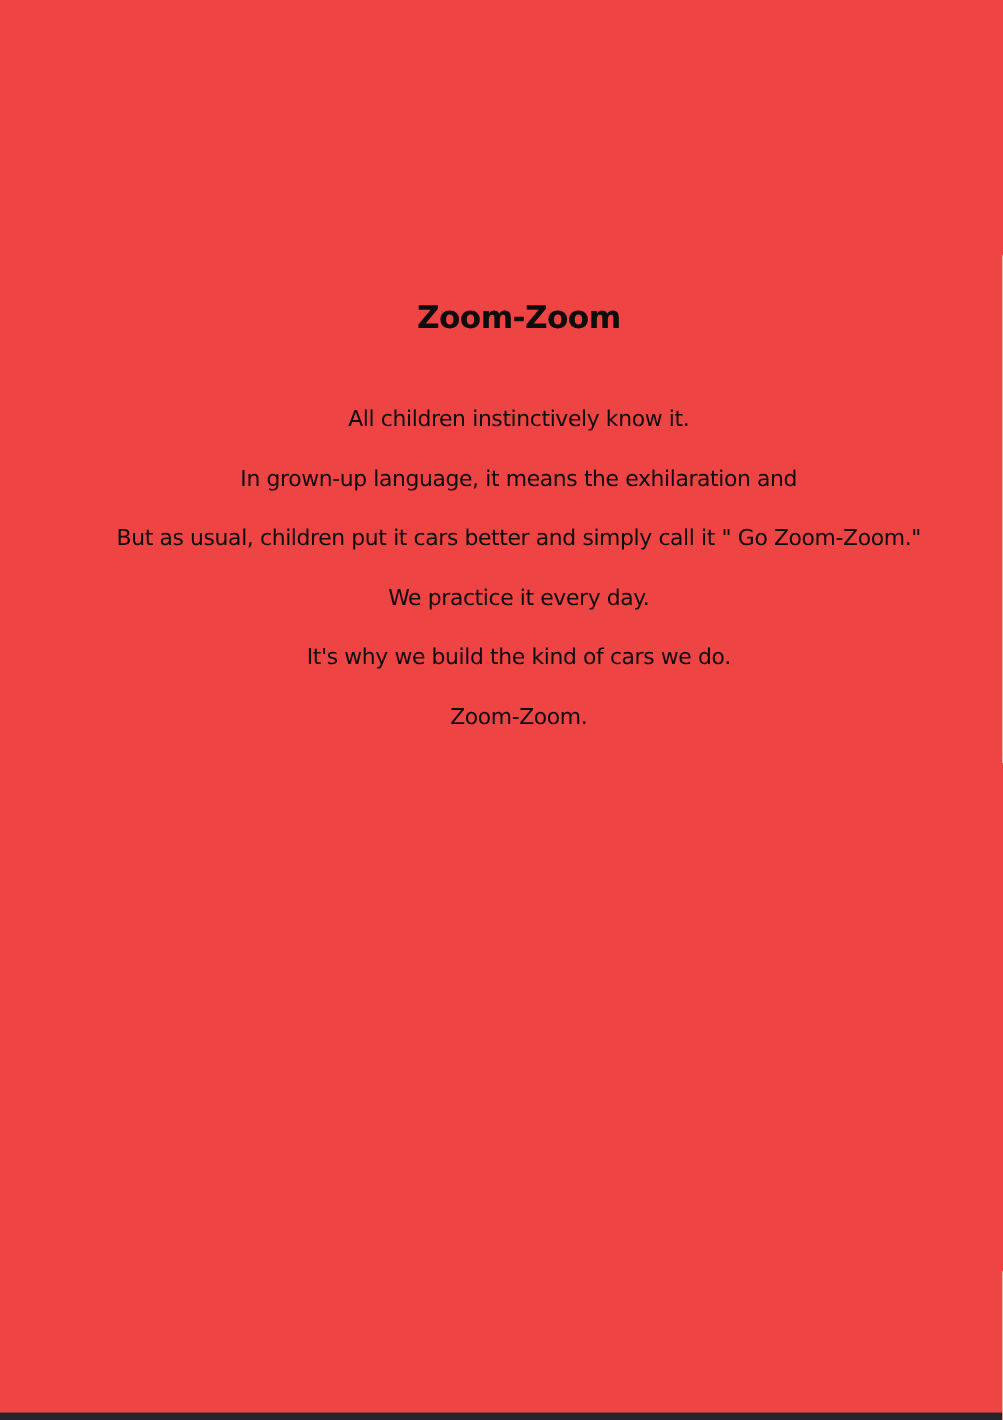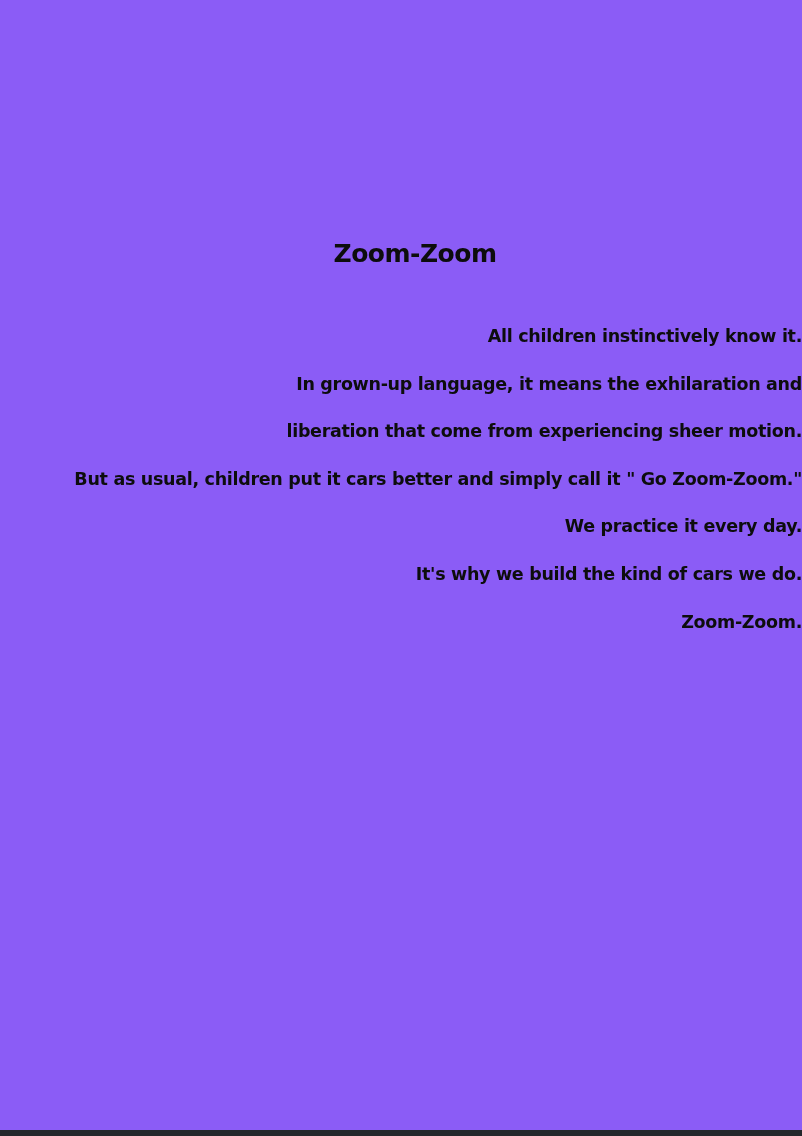--- a/index.html
+++ b/index.html
@@ -4,21 +4,21 @@
 <style>
   html, body {
     margin: 0;
     padding: 0;
     background: #ffffff;
   }
   .page {
     position: relative;
     width: 802px;
     height: 1136px;
-    background: #8b5cf6;
+    background: #ef4444;
     overflow: hidden;
     font-family: "DejaVu Sans", sans-serif;
   }
   
   .content {
     position: absolute;
     left: 28px;
     right: 0;
     top: 0;
     text-align: center;
@@ -37,44 +37,42 @@
   .lines {
     position: absolute;
     left: 0;
     right: 0;
     top: 313px;
   }
   .text-line {
     height: 47.6px;
     line-height: 47.6px;
     font-size: 17.5px;
-    font-weight: bold;
+    font-weight: normal;
     letter-spacing: -0.3px;
     white-space: nowrap;
-    text-align: right;
   }
   .bottom-bar {
     position: absolute;
     left: 0;
     right: 0;
     bottom: 0;
     height: 6px;
     background: #23272b;
   }
 </style>
 </head>
 <body>
 
 <div class="page">
   <div class="content">
     <div class="doc-title">Zoom-Zoom</div>
     <div class="lines">
       <div class="text-line">All children instinctively know it.</div>
       <div class="text-line">In grown-up language, it means the exhilaration and</div>
-      <div class="text-line">liberation that come from experiencing sheer motion.</div>
       <div class="text-line">But as usual, children put it cars better and simply call it " Go Zoom-Zoom."</div>
       <div class="text-line">We practice it every day.</div>
       <div class="text-line">It's why we build the kind of cars we do.</div>
       <div class="text-line">Zoom-Zoom.</div>
     </div>
   </div>
   <div class="bottom-bar"></div>
 </div>
 
 </body></html>

